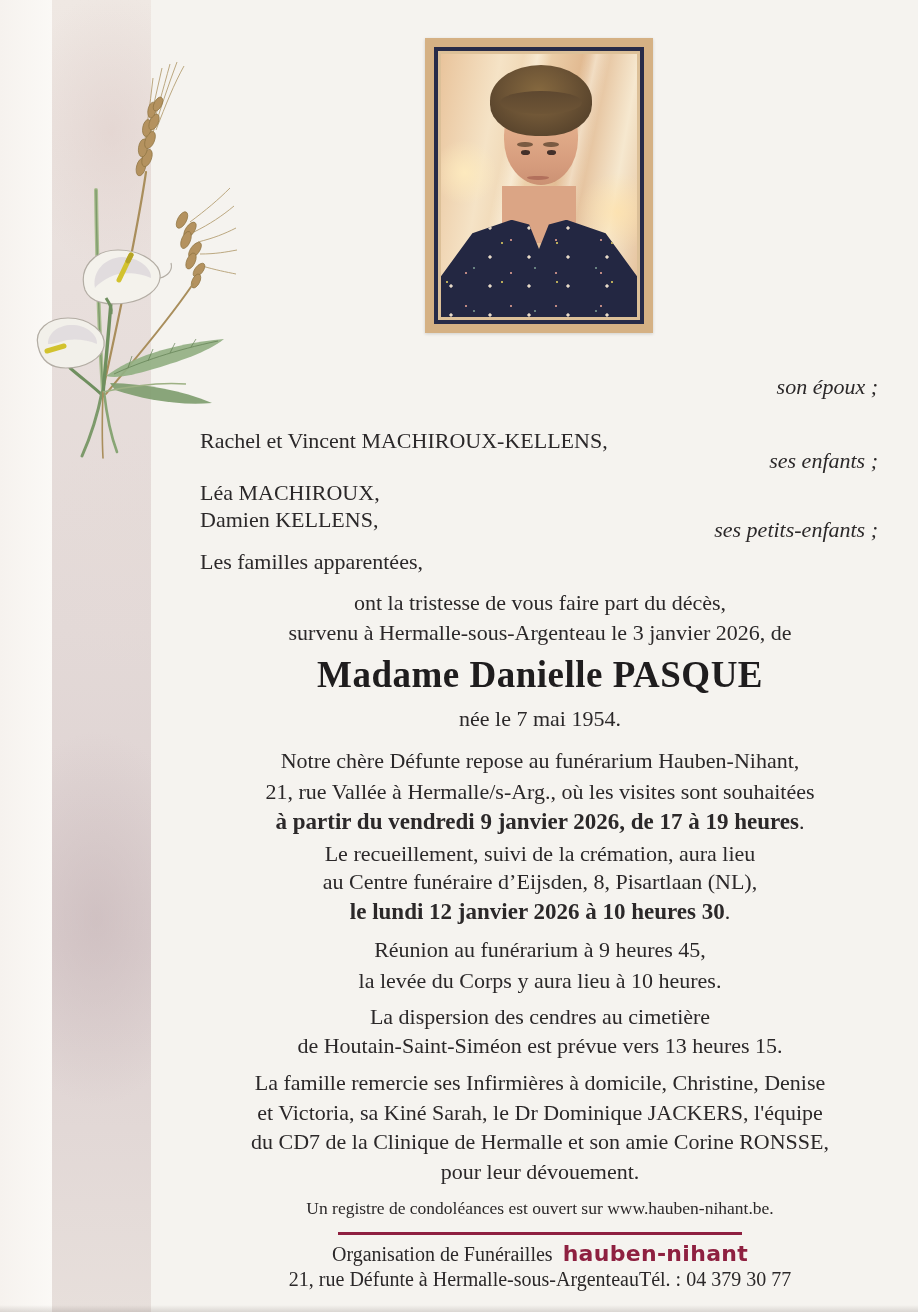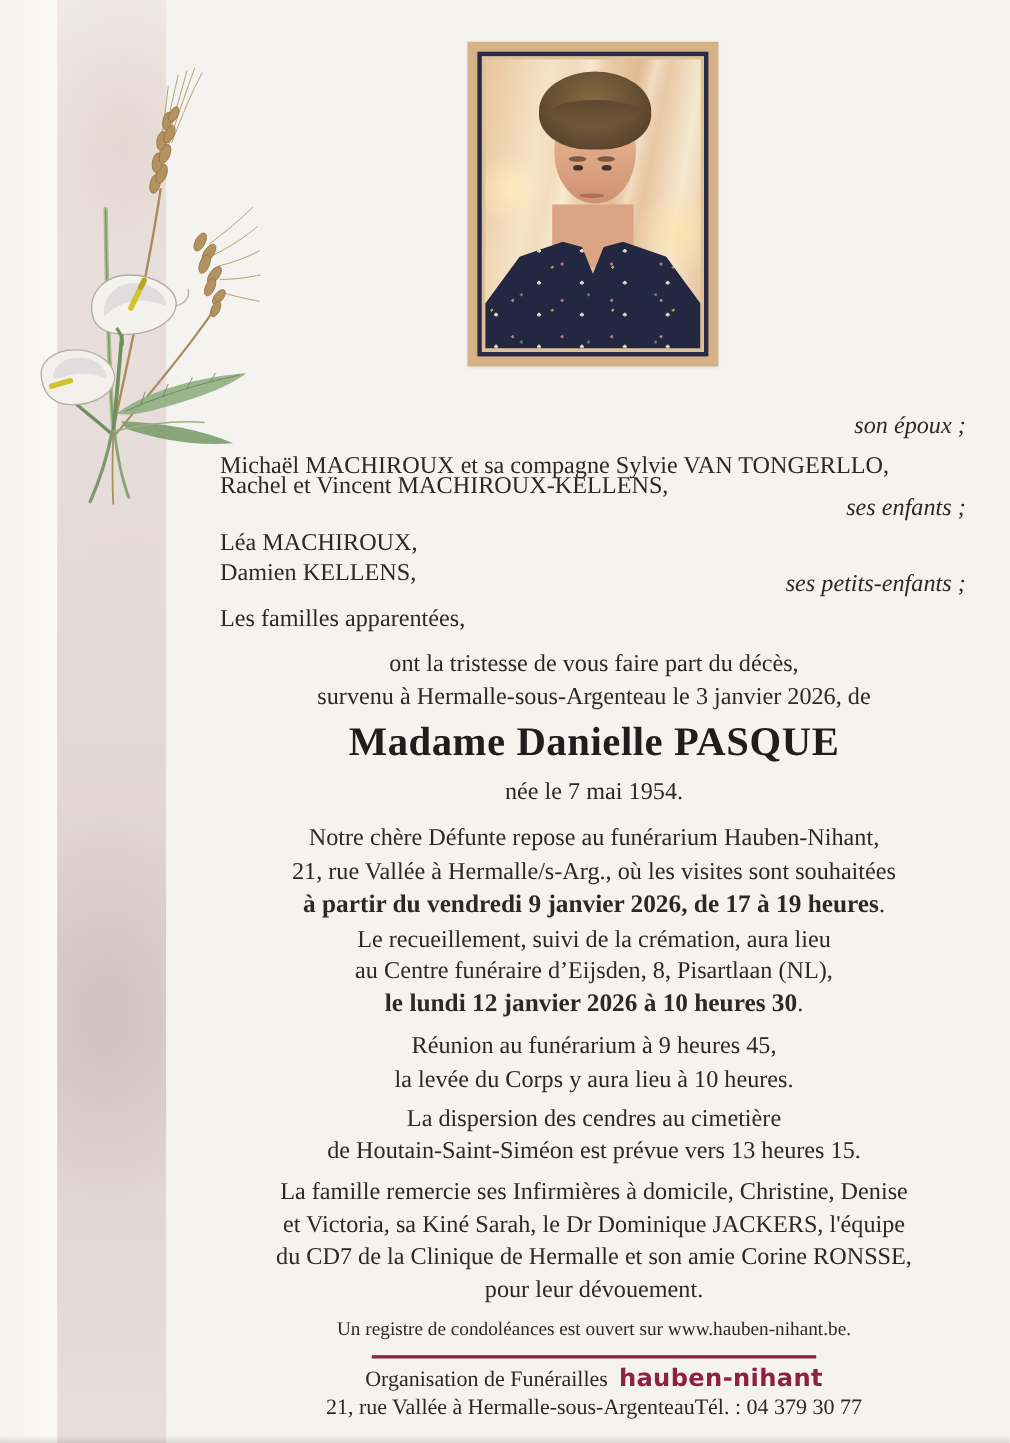--- a/index.html
+++ b/index.html
@@ -168,21 +168,20 @@
           <div class="ph-eye el"></div>
             <div class="ph-eye er"></div>
           <div class="ph-mouth"></div>
         </div>
       </div>
     </div>
   </div>
 
   <div class="t rel" style="top:374px">son époux ;</div>
 
-  <div class="t ln" style="top:410px">Michaël MACHIROUX et sa compagne Sylvie VAN TONGERLLO,</div>
   <div class="t ln" style="top:428px">Rachel et Vincent MACHIROUX-KELLENS,</div>
   <div class="t rel" style="top:448px">ses enfants ;</div>
 
   <div class="t ln" style="top:480px">Léa MACHIROUX,</div>
   <div class="t ln" style="top:507px">Damien KELLENS,</div>
   <div class="t rel" style="top:517px">ses petits-enfants ;</div>
 
   <div class="t ln" style="top:549px">Les familles apparentées,</div>
 
   <div class="t c" style="top:590px">ont la tristesse de vous faire part du décès,</div>
@@ -206,16 +205,16 @@
 
   <div class="t c" style="top:1070px">La famille remercie ses Infirmières à domicile, Christine, Denise</div>
   <div class="t c" style="top:1100px">et Victoria, sa Kiné Sarah, le Dr Dominique JACKERS, l'équipe</div>
   <div class="t c" style="top:1129px">du CD7 de la Clinique de Hermalle et son amie Corine RONSSE,</div>
   <div class="t c" style="top:1159px">pour leur dévouement.</div>
 
   <div class="t c small" style="top:1198px">Un registre de condoléances est ouvert sur www.hauben-nihant.be.</div>
 
   <div class="divider" style="background: rgb(142, 32, 64);"></div>
   <div class="t c foot" style="top:1241px"><span>Organisation de Funérailles</span><span class="brand brandclr" style="color: rgb(142, 32, 64);">hauben-nihant</span></div>
-  <div class="t c foot" style="top:1268px"><span>21, rue Vallée à</span>&nbsp;<span class="addr-bold">Hermalle-sous-Argenteau</span><span class="tel">Tél. : 04 379 30 77</span></div>
+  <div class="t c foot" style="top:1268px"><span>21, rue Défunte à</span>&nbsp;<span class="addr-bold">Hermalle-sous-Argenteau</span><span class="tel">Tél. : 04 379 30 77</span></div>
 
   <div class="scan-edge"></div>
 </div>
 
 </body></html>

